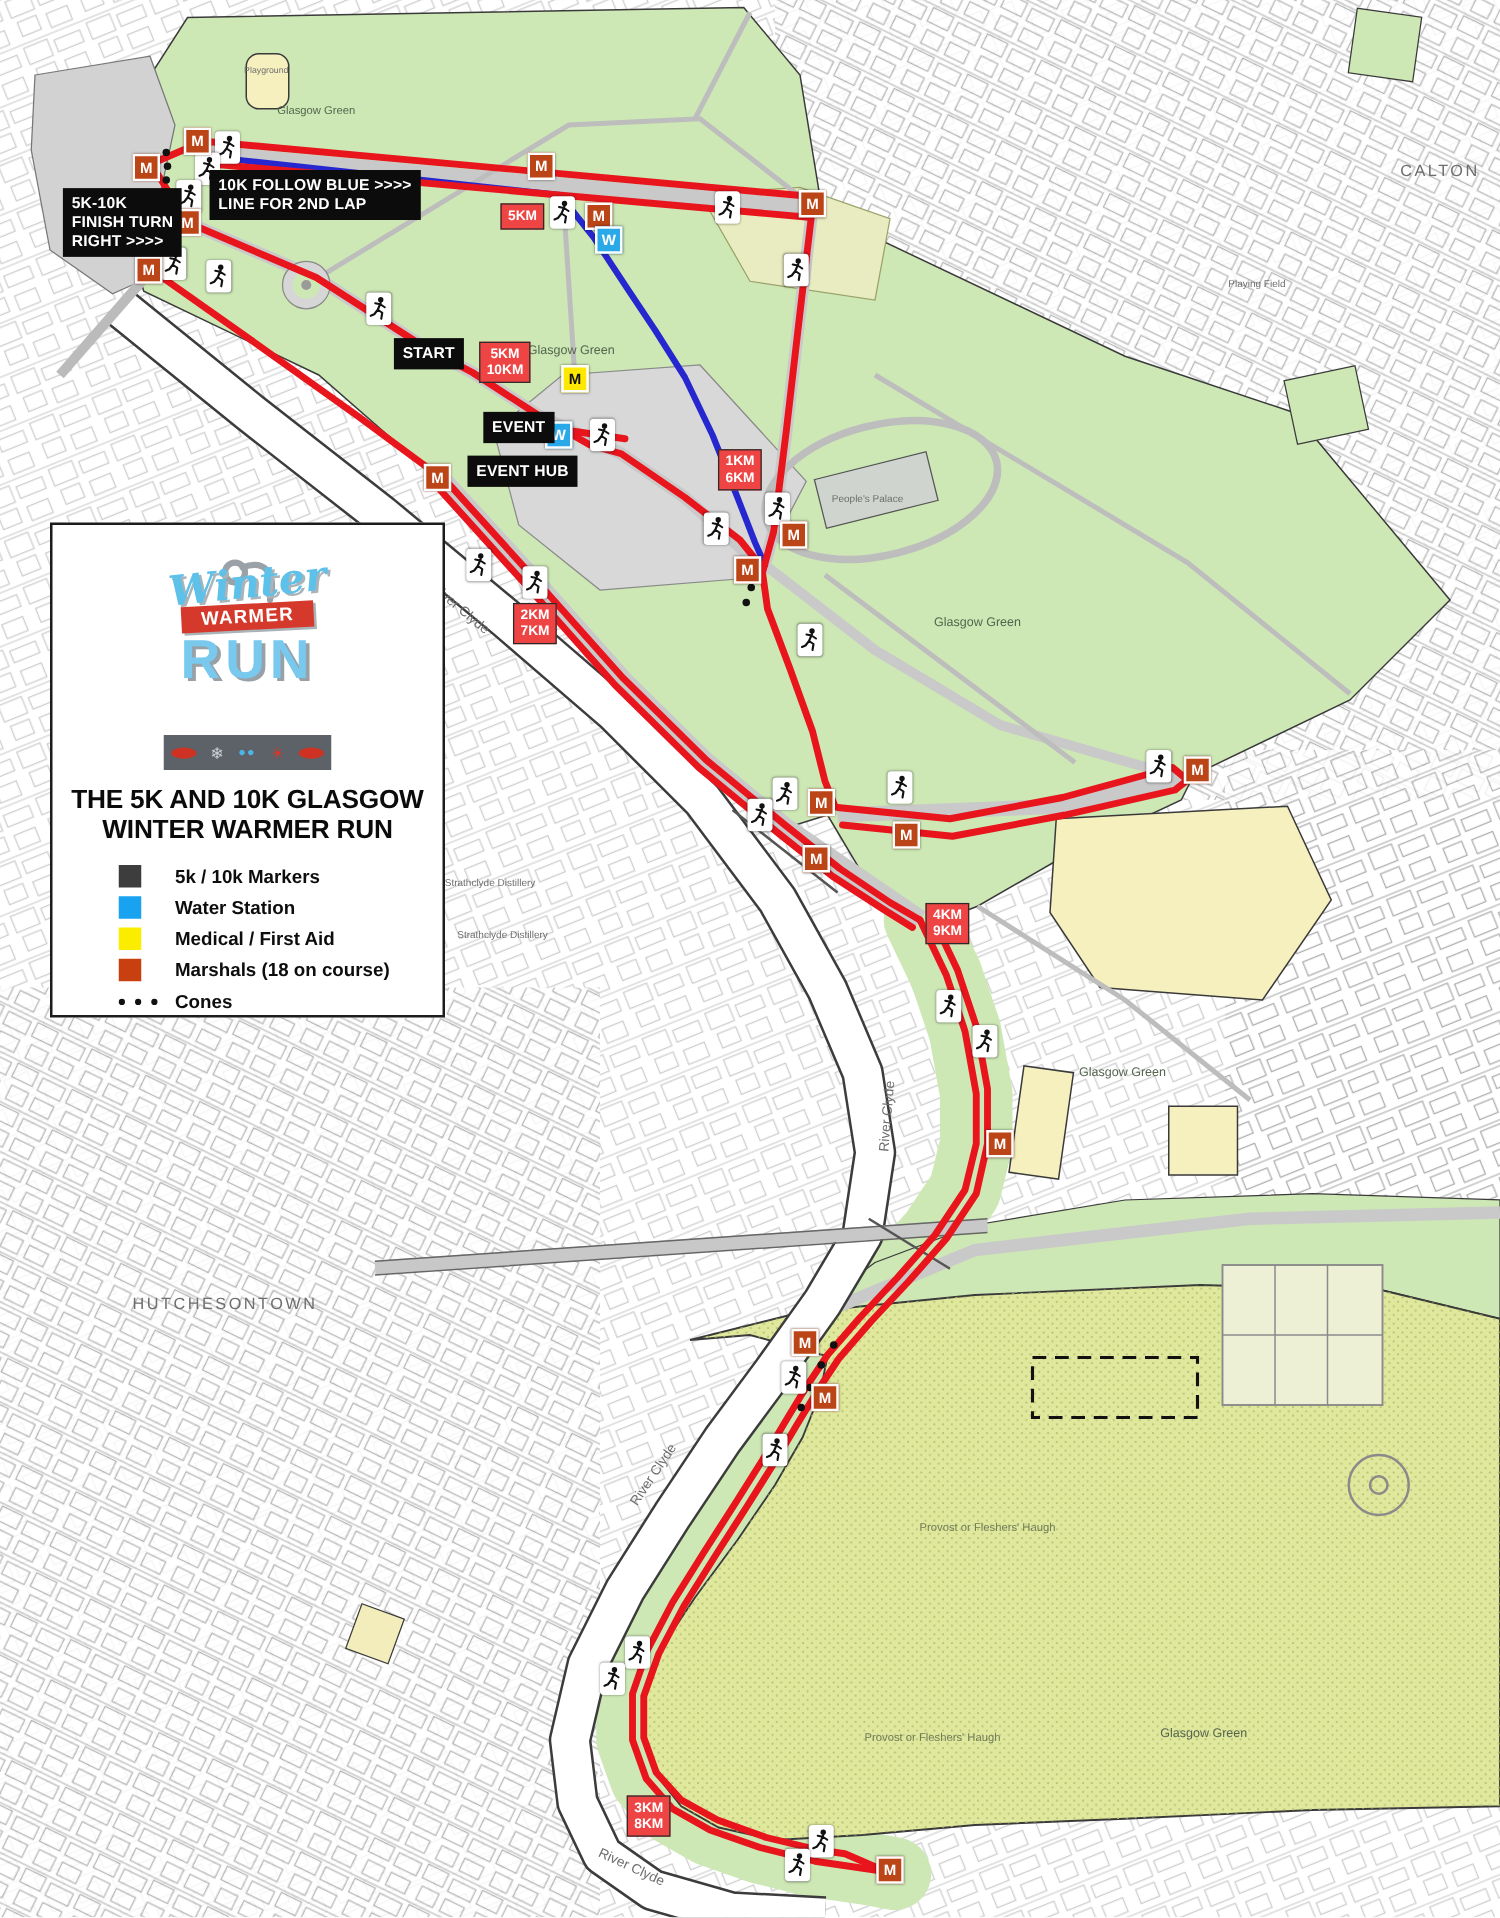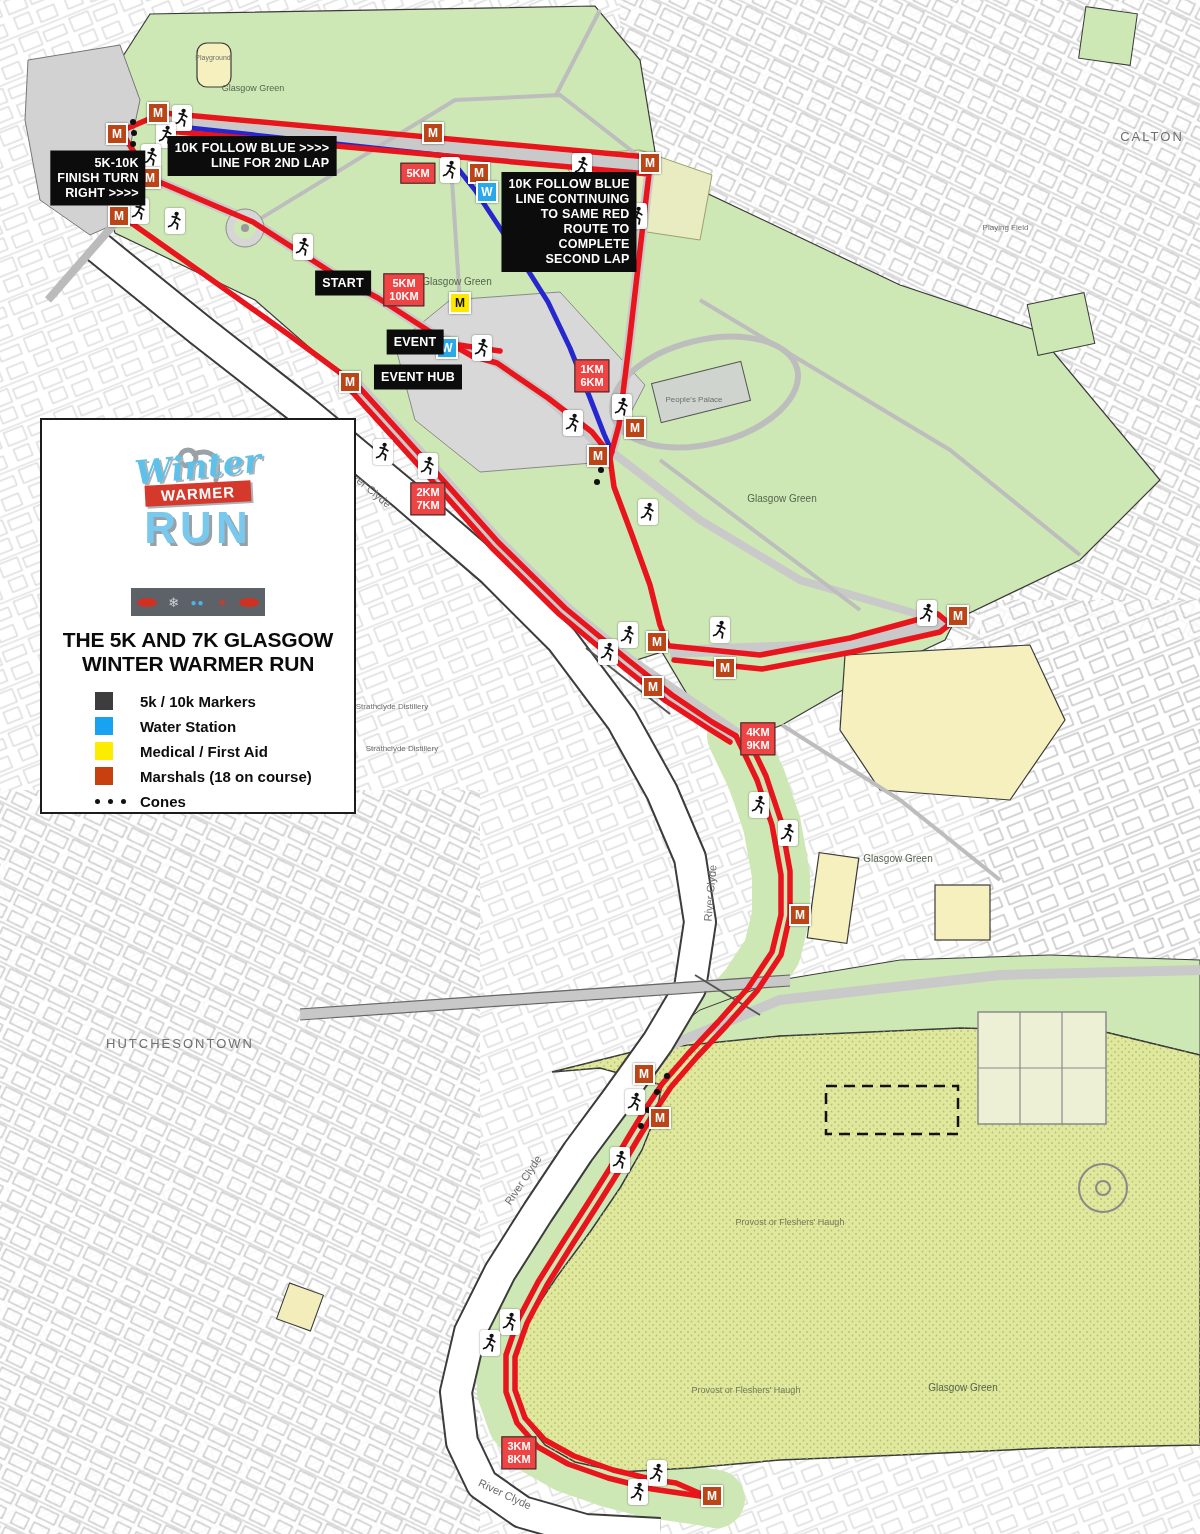--- a/index.html
+++ b/index.html
@@ -1,21 +1,21 @@
 <!DOCTYPE html>
 <html><head>
 <meta charset="utf-8">
 <style>
   html,body{margin:0;padding:0;background:#fff}
   .stage{position:relative;width:1200px;height:1534px;background:#fff;overflow:hidden;
          font-family:"Liberation Sans",sans-serif}
   .stage svg.basemap{position:absolute;left:0;top:0}
   #overlay{position:absolute;left:0;top:0;width:1200px;height:1534px}
   .callout{position:absolute;transform:translate(-50%,-50%);background:#0c0c0c;color:#fff;
-           font-weight:bold;font-size:12.5px;line-height:1.2;text-align:right;
+           font-weight:bold;font-size:12.5px;line-height:1.2;text-align:left;
            white-space:pre-line;padding:5px 7px;letter-spacing:.2px;z-index:6}
   .km{position:absolute;transform:translate(-50%,-50%);background:#ef4444;color:#fff;
       font-weight:bold;font-size:11px;line-height:1.15;text-align:center;white-space:pre-line;
       padding:3px 5px;z-index:5;border:1px solid #2b2b2b}
   .mk{position:absolute;transform:translate(-50%,-50%);width:18px;height:18px;display:flex;
       align-items:center;justify-content:center;font-weight:bold;font-size:12px;color:#fff;
       border:2px solid #fdfdfd;box-shadow:0 0 2px rgba(0,0,0,.55);z-index:5}
   .runner{position:absolute;transform:translate(-50%,-50%);width:20px;height:26px;background:#fff;
           border-radius:3px;box-shadow:0 0 2px rgba(0,0,0,.5);display:flex;align-items:center;
           justify-content:center;z-index:4}
@@ -188,26 +188,20 @@
         <circle cx="641" cy="1126" r="3" fill="#111"></circle>
       </g>
   </svg>
 
   <div id="overlay">
       <div class="callout" style="left: 98px; top: 178px;">5K-10K
 FINISH TURN
 RIGHT &gt;&gt;&gt;&gt;</div>
       <div class="callout" style="left: 252px; top: 156px;">10K FOLLOW BLUE &gt;&gt;&gt;&gt;
 LINE FOR 2ND LAP</div>
-      <div class="callout" style="left: 569px; top: 222px;">10K FOLLOW BLUE
-LINE CONTINUING
-TO SAME RED
-ROUTE TO
-COMPLETE
-SECOND LAP</div>
       <div class="callout" style="left: 343px; top: 283px;">START</div>
       <div class="callout" style="left: 415px; top: 342px;">EVENT</div>
       <div class="callout" style="left: 418px; top: 377px;">EVENT HUB</div>
       <div class="km" style="left: 418px; top: 173px;">5KM</div>
       <div class="km" style="left: 404px; top: 290px;">5KM
 10KM</div>
       <div class="km" style="left: 592px; top: 376px;">1KM
 6KM</div>
       <div class="km" style="left: 428px; top: 499px;">2KM
 7KM</div>
@@ -431,21 +425,21 @@
       <div class="logo-run">RUN</div>
       <div class="logo-band">
         <span class="oval"></span>
         <span class="flake">❄</span>
         <span class="drops">●●</span>
         <span class="sun">☀</span>
         <span class="oval"></span>
       </div>
     </div>
     <div class="panel-title">
-      <div>THE 5K AND 7K GLASGOW</div>
+      <div>THE 5K AND 10K GLASGOW</div>
       <div>WINTER WARMER RUN</div>
     </div>
     <div class="leg" id="legend-items">
         <div class="leg-row">
           <div class="sw" style="background: rgb(61, 61, 61);"></div>
           <span class="leg-label">5k / 10k Markers</span>
         </div>
         <div class="leg-row">
           <div class="sw" style="background: rgb(24, 162, 239);"></div>
           <span class="leg-label">Water Station</span>

